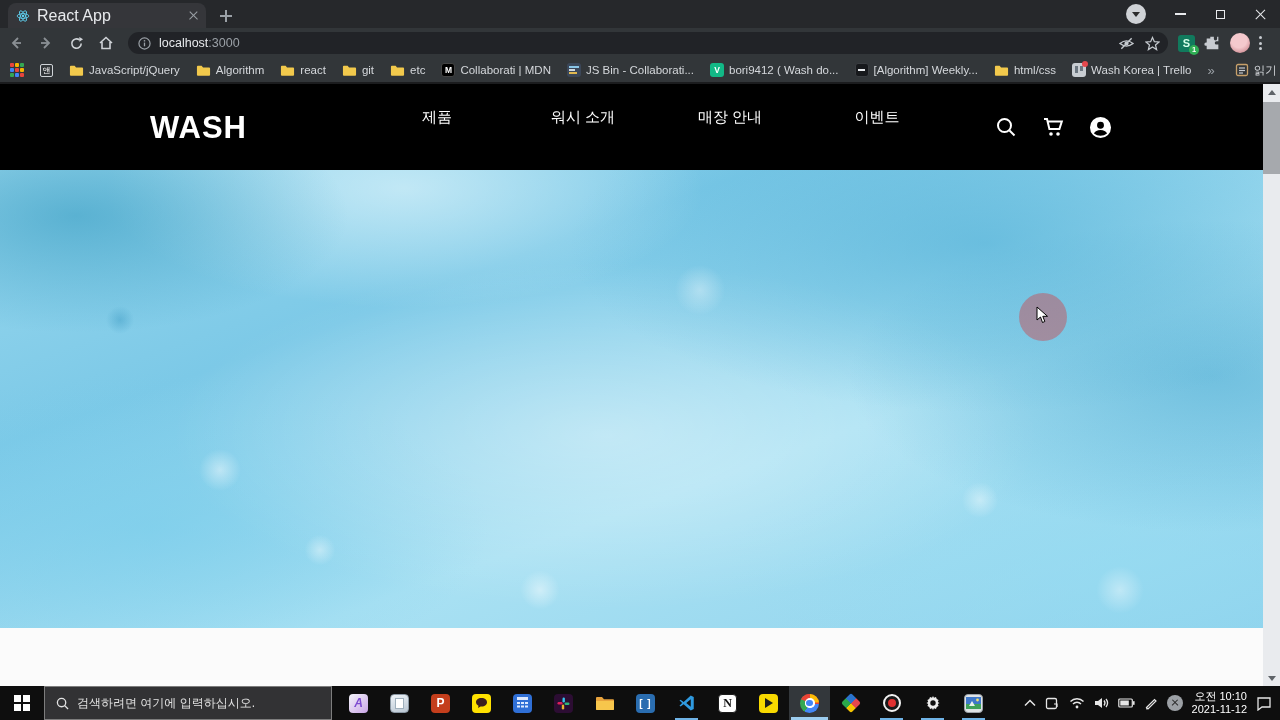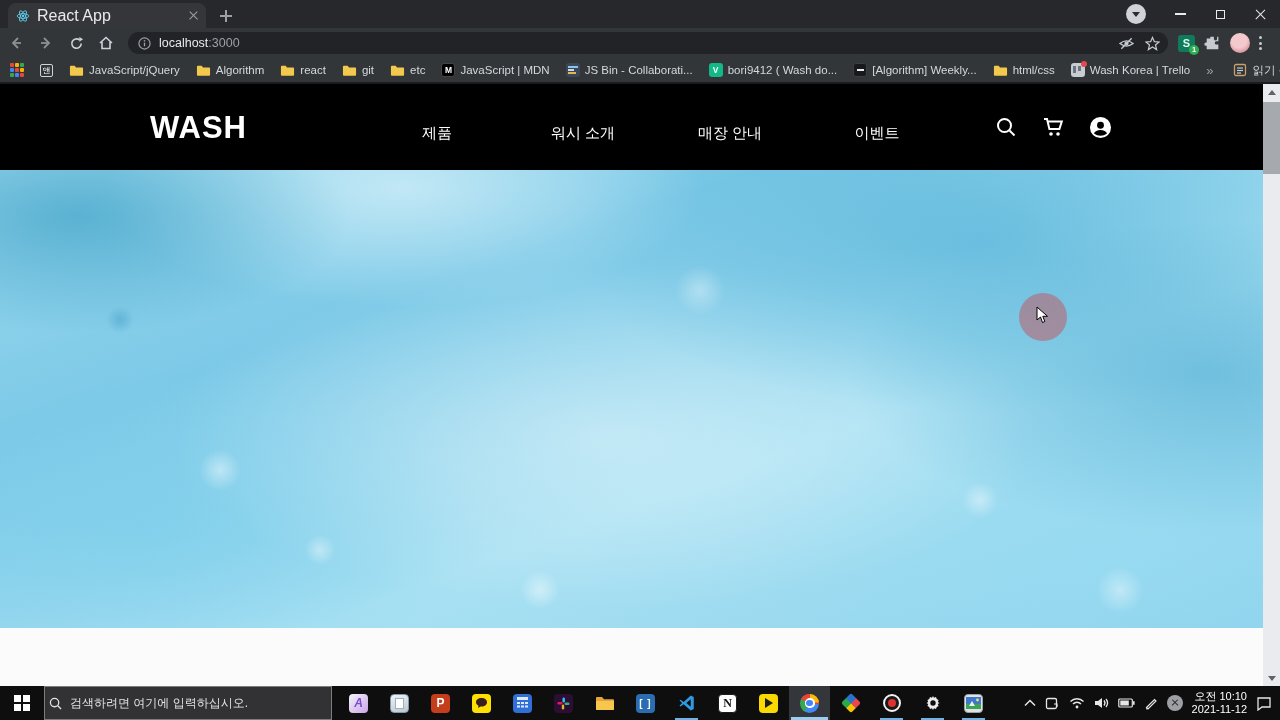--- a/index.html
+++ b/index.html
@@ -63,21 +63,21 @@
   .bm-spacer { flex:1; }
   .bm-ovf { color:#9aa0a6; font-size:13px; margin-right:10px; }
   .bm-div { width:1px; height:16px; background:#5f6368; margin-right:10px; }
 
   
   .page { position:absolute; top:84px; left:0; width:1263px; height:602px; background:#22c55e; overflow:hidden; }
 
   .siteheader { position:absolute; top:0; left:0; width:1263px; height:86px; background:#000; }
   .logo { position:absolute; left:150px; top:26px; color:#fff; font-size:31px; font-weight:bold;
     letter-spacing:1px; transform:scaleY(1.04); }
-  .navitem { position:absolute; top:40px; transform:translateX(-50%); color:#fff; font-size:15px; white-space:nowrap;text-align:right; }
+  .navitem { position:absolute; top:24px; transform:translateX(-50%); color:#fff; font-size:15px; white-space:nowrap;text-align:right; }
   .hicon { position:absolute; top:32px; width:22px; height:22px; transform:translateX(-50%); }
 
   .hero { position:absolute; top:86px; left:0; width:1263px; height:458px; overflow:hidden;
     background:
       radial-gradient(ellipse 420px 180px at 6% 10%, rgba(44,149,188,.55), rgba(44,149,188,0) 65%),
       radial-gradient(ellipse 500px 200px at 32% 4%, rgba(240,252,255,.55), rgba(240,252,255,0) 60%),
       radial-gradient(ellipse 640px 260px at 78% 16%, rgba(64,166,208,.5), rgba(64,166,208,0) 65%),
       radial-gradient(ellipse 560px 240px at 96% 45%, rgba(52,156,200,.45), rgba(52,156,200,0) 65%),
       radial-gradient(ellipse 700px 280px at 48% 58%, rgba(255,255,255,.38), rgba(255,255,255,0) 62%),
       radial-gradient(ellipse 520px 240px at 12% 78%, rgba(120,205,235,.6), rgba(120,205,235,0) 65%),
@@ -109,21 +109,21 @@
   .tri-dn-s { width:0; height:0; border-left:4px solid transparent; border-right:4px solid transparent; border-top:5px solid #5f6368; }
   .sb-thumb { position:absolute; left:0; top:18px; width:17px; height:72px; background:#a6a9ad; }
 
   
   .taskbar { position:absolute; bottom:0; left:0; width:1280px; height:34px; background:#0e0e0e;
     display:flex; align-items:stretch; }
   .startbtn { width:44px; display:flex; align-items:center; justify-content:center; }
   .winlogo { display:grid; grid-template-columns:7px 7px; grid-template-rows:7px 7px; gap:1.5px; }
   .winlogo i { background:#fff; }
   .tsearch { width:288px; margin:0; background:#323234; border:1px solid #7d7d7d; display:flex;
-    align-items:center; padding:0 4px; gap:8px; }
+    align-items:center; padding:0 11px; gap:8px; }
   .tsearch input { flex:1; background:transparent; border:none; outline:none; color:#e3e3e3; font-size:12px;
     font-family:"Liberation Sans",sans-serif; }
   .tsearch input::placeholder { color:#e3e3e3; opacity:1; }
   .tbapps { display:flex; margin-left:6px; }
   .tbapp { position:relative; width:41px; display:flex; align-items:center; justify-content:center; }
   .tbapp .ind { display:none; position:absolute; bottom:0; left:9px; right:9px; height:2px; background:#6fb3e6; }
   .tbapp.open .ind { display:block; }
   .tbapp.active { background:#33373b; }
   .tbapp.active .ind { left:2px; right:2px; height:3px; background:#9ccdf0; }
   .ticon { width:19px; height:19px; border-radius:4px; display:flex; align-items:center; justify-content:center;
@@ -282,21 +282,21 @@
       <span>git</span>
     </span>
     <span class="bm">
       <svg width="15" height="13" viewBox="0 0 16 13">
           <path d="M1 2.5 a1 1 0 0 1 1-1 h4 l1.5 1.8 H14 a1 1 0 0 1 1 1 V11 a1 1 0 0 1 -1 1 H2 a1 1 0 0 1 -1-1 Z" fill="#f2c94c"></path>
         </svg>
       <span>etc</span>
     </span>
     <span class="bm">
       <span class="sq" style="background:#000;color:#fff;border:1px solid #444">M</span>
-      <span>JavaScript | MDN</span>
+      <span>Collaborati | MDN</span>
     </span>
     <span class="bm">
       <span class="sq" style="background:#3b4759">
         <svg width="10" height="8" viewBox="0 0 10 8">
             <rect x="0" y="0" width="10" height="2" fill="#89c5e6"></rect>
             <rect x="0" y="3" width="6" height="2" fill="#cfd8e0"></rect>
             <rect x="0" y="6" width="8" height="2" fill="#e0b84f"></rect>
           </svg>
       </span>
       <span>JS Bin - Collaborati...</span>

